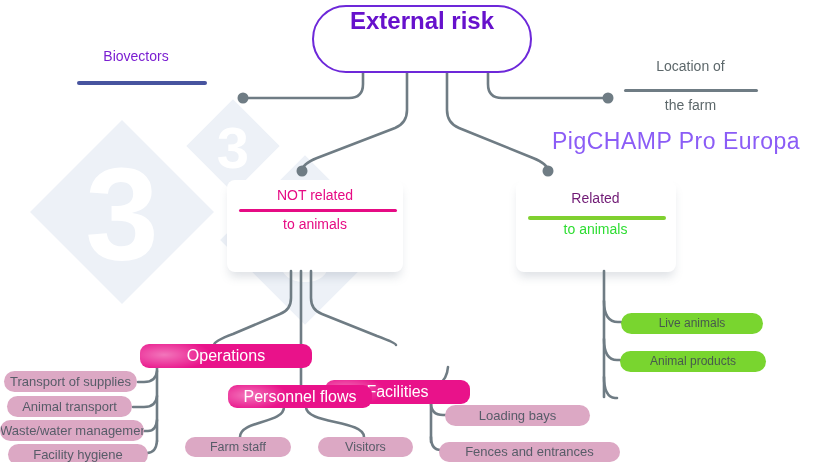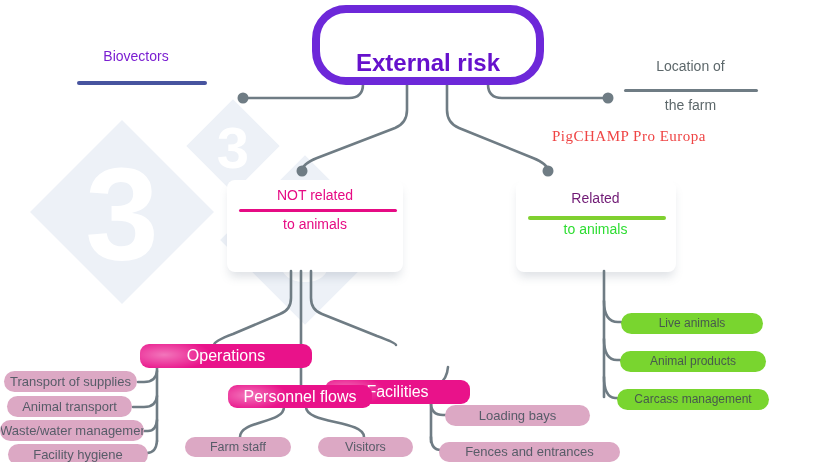--- a/index.html
+++ b/index.html
@@ -3,31 +3,31 @@
 <meta charset="utf-8">
 <style>
   html,body{margin:0;padding:0;background:#ffffff;}
   .stage{
     position:relative;width:820px;height:462px;overflow:hidden;background:#ffffff;
     font-family:"Liberation Sans", sans-serif;
   }
   
   .diamond{position:absolute;background:#edf1f7;transform:rotate(45deg);z-index:1;}
   .wm-digit{position:absolute;color:#ffffff;font-weight:bold;z-index:2;text-align:center;}
-  .wm-brand{position:absolute;color:#ef4444;font-size:15px;letter-spacing:.5px;z-index:3;white-space:nowrap;font-family:Liberation Serif, serif;}
+  .wm-brand{position:absolute;color:#8b5cf6;font-size:23px;letter-spacing:.5px;z-index:3;white-space:nowrap;}
   
   .band{position:absolute;background:#ffffff;border-radius:8px;z-index:3;
         box-shadow:0 7px 10px -2px rgba(110,122,140,.22);}
   
   svg.wires{position:absolute;left:0;top:0;z-index:4;pointer-events:none;}
   
   .root-pill{
     position:absolute;left:312px;top:5px;width:216px;height:64px;z-index:5;
-    background:#ffffff;border:8px solid #6d28d9;border-radius:34px;
-    display:flex;align-items:flex-end;justify-content:center;
+    background:#ffffff;border:2px solid #6d28d9;border-radius:34px;
+    display:flex;align-items:flex-start;justify-content:center;
     font-size:24px;font-weight:bold;color:#6611cc;
   }
   
   .lbl{position:absolute;z-index:5;text-align:center;font-size:14px;white-space:nowrap;}
   .rule{position:absolute;z-index:5;border-radius:2px;}
   
   .pill{position:absolute;z-index:5;border-radius:12px;text-align:center;white-space:nowrap;overflow:hidden;}
   .pill.hot{
     background:radial-gradient(ellipse 38% 90% at 14% 45%, rgba(255,255,255,.42), rgba(255,255,255,0) 72%), #e9128a;
     color:#ffffff;font-weight:normal;font-size:16px;border-radius:9px;
@@ -119,15 +119,14 @@
   <div class="pill pink" style="left:8px;top:444px;width:140px;height:21px;line-height:21px;">Facility hygiene</div>
 
   <div class="pill pink" style="left:185px;top:437px;width:106px;height:20px;line-height:20px;font-size:12.5px;">Farm staff</div>
   <div class="pill pink" style="left:318px;top:437px;width:95px;height:20px;line-height:20px;font-size:12.5px;">Visitors</div>
 
   <div class="pill pink" style="left:445px;top:405px;width:145px;height:21px;line-height:21px;">Loading bays</div>
   <div class="pill pink" style="left:439px;top:442px;width:181px;height:20px;line-height:20px;">Fences and entrances</div>
 
   <div class="pill green" style="left:621px;top:313px;width:142px;height:21px;line-height:21px;">Live animals</div>
   <div class="pill green" style="left:620px;top:351px;width:146px;height:21px;line-height:21px;">Animal products</div>
-  <div class="pill green" style="left:617px;top:389px;width:152px;height:21px;line-height:21px;">Carcass management</div>
 
 </div>
 
 </body></html>

